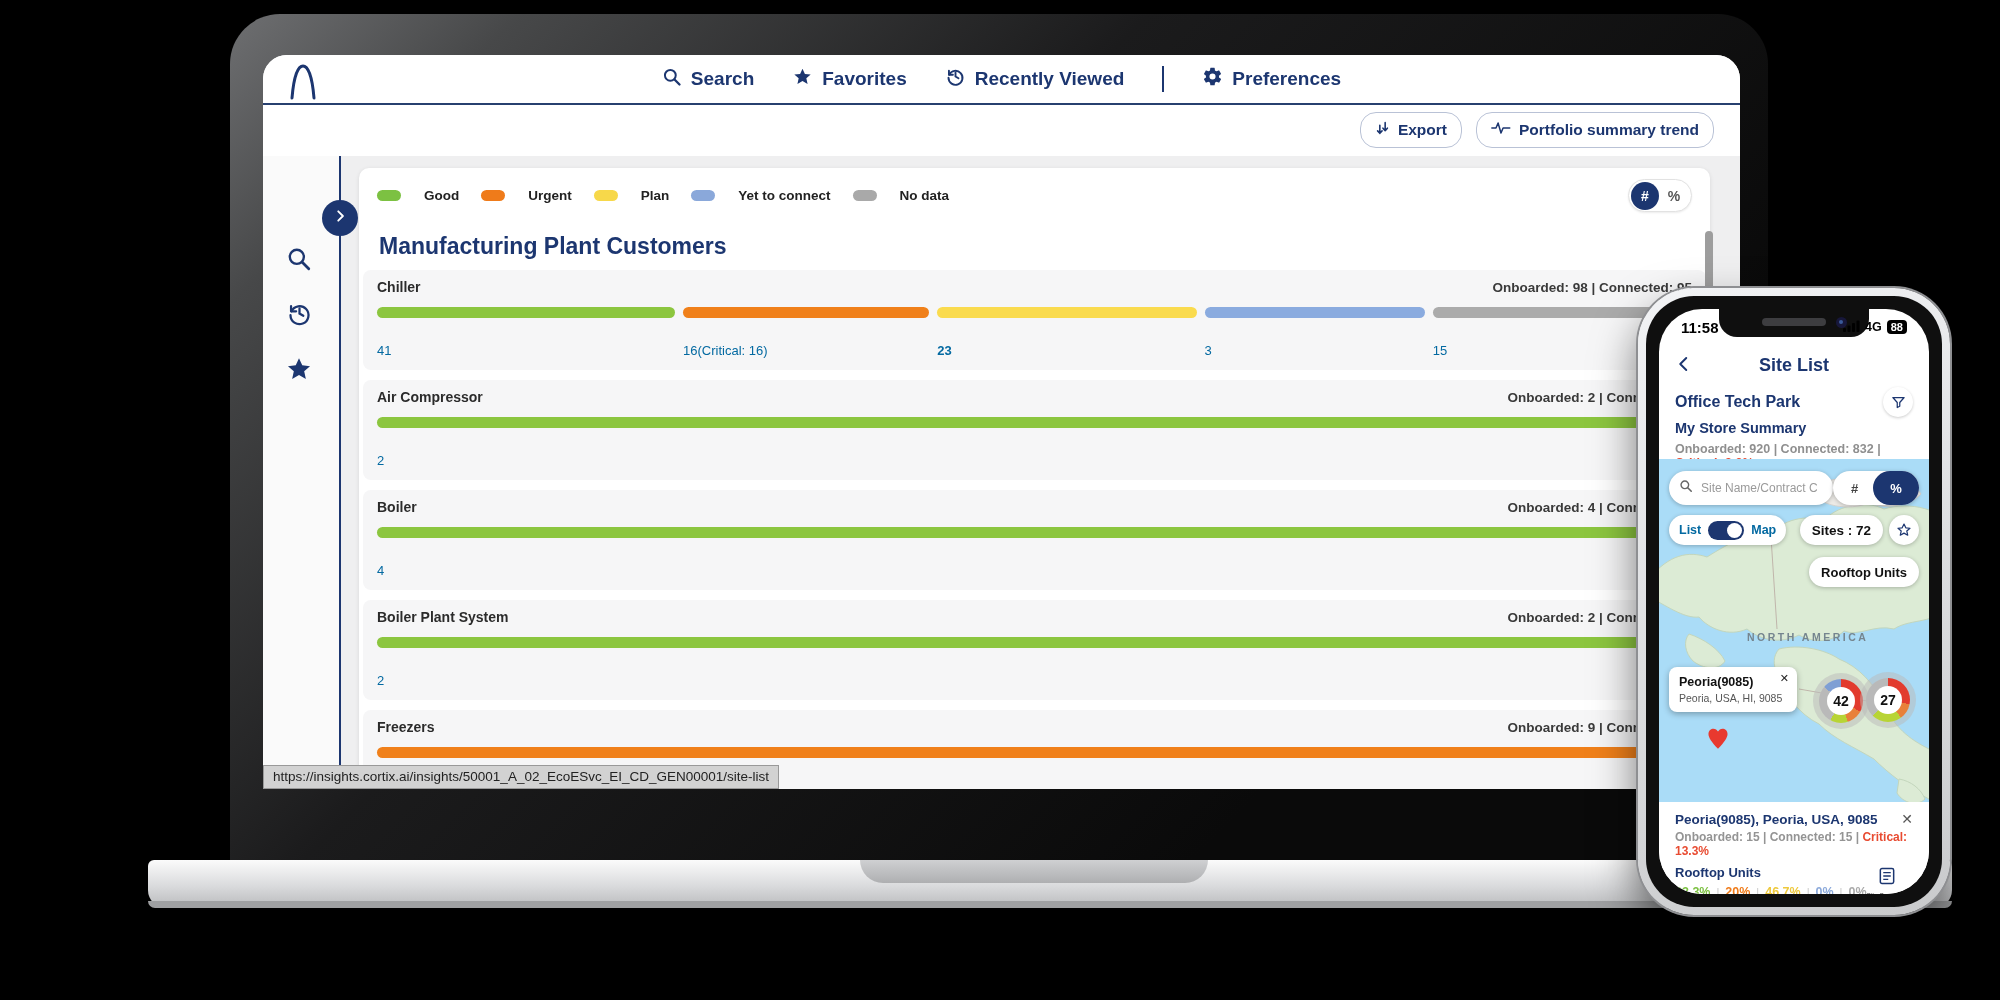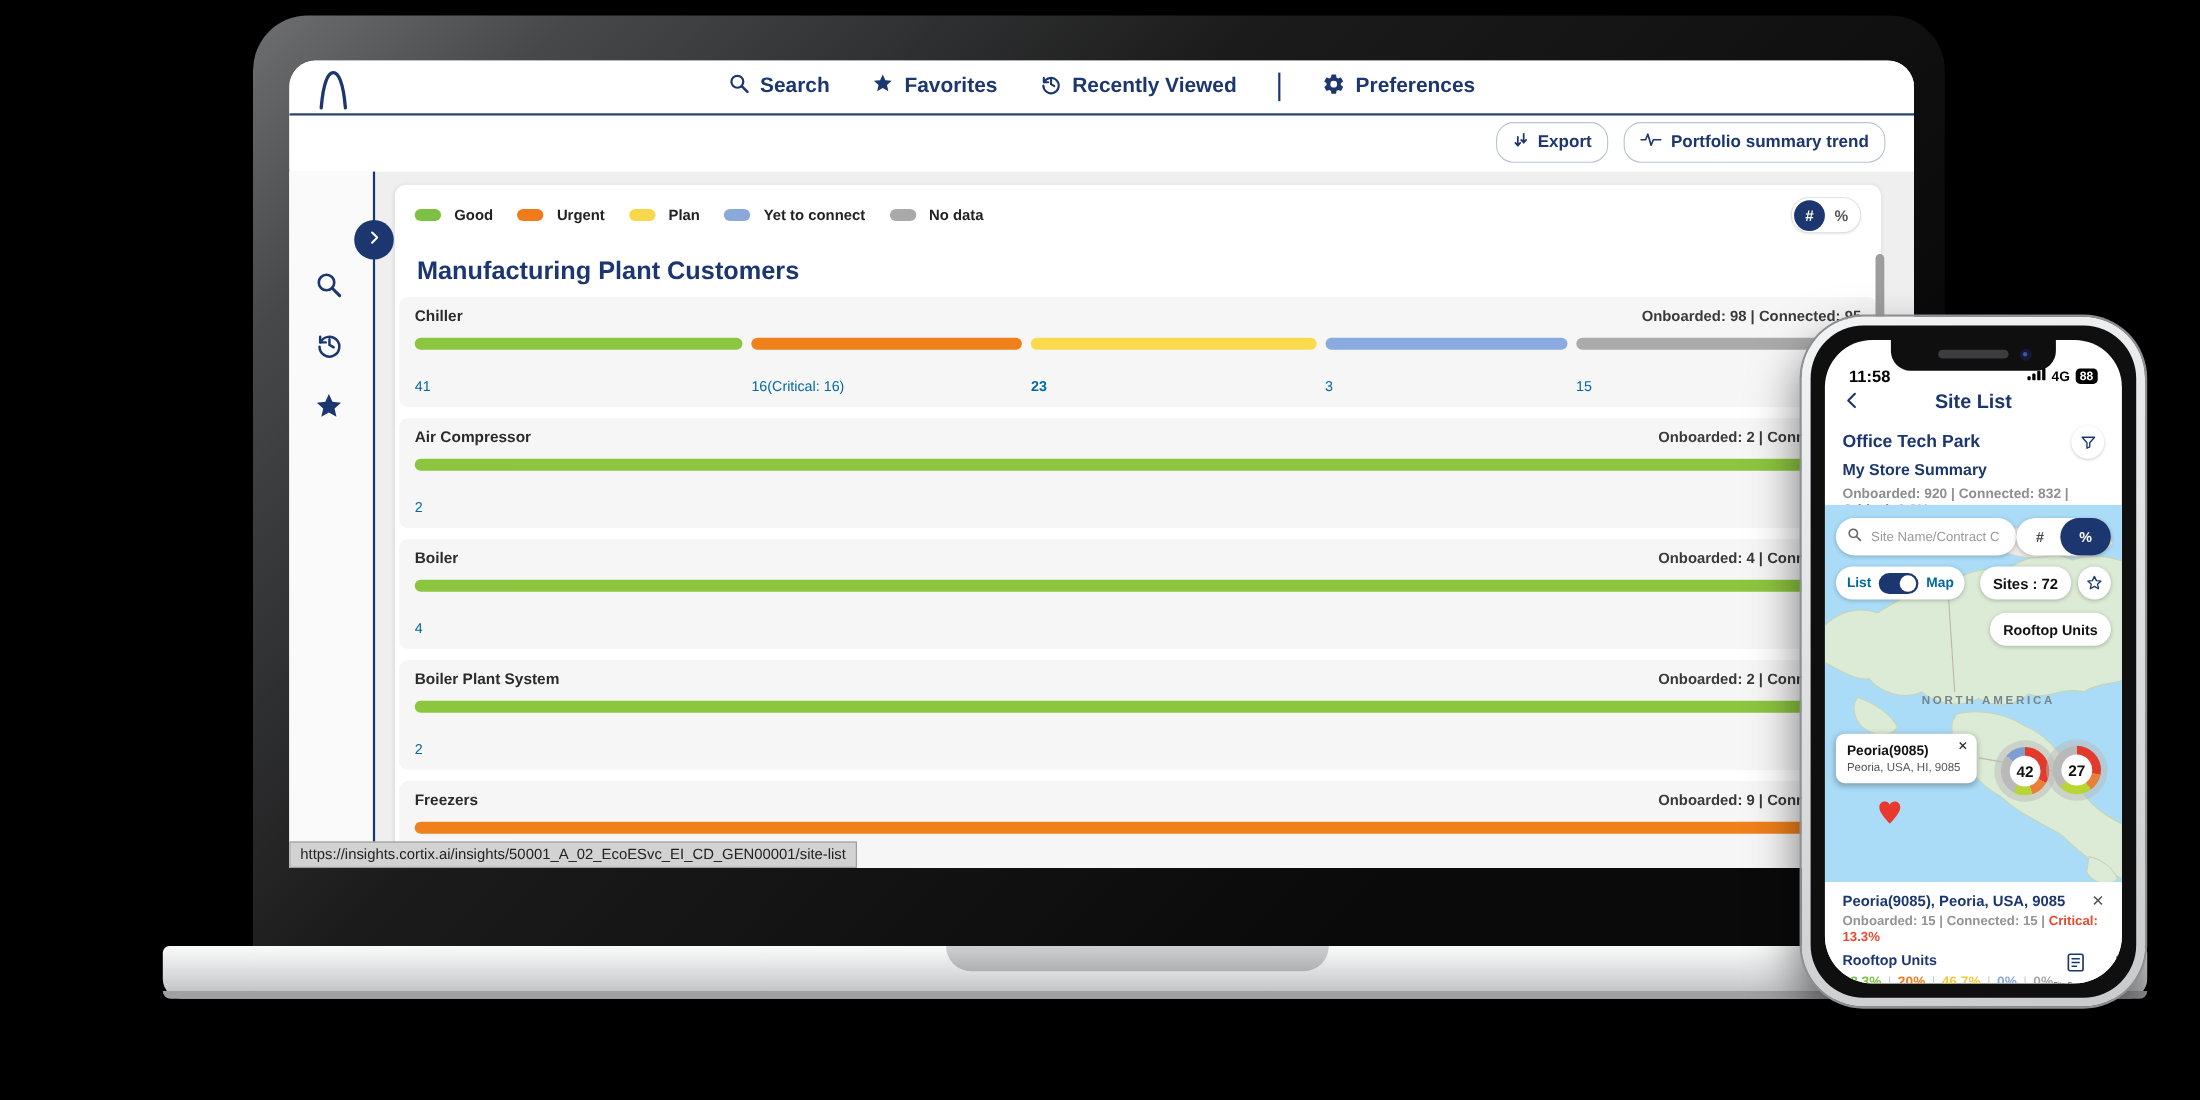--- a/index.html
+++ b/index.html
@@ -34,21 +34,21 @@
   .content{position:absolute;left:0;right:0;top:101px;bottom:0;background:#efeff0;}
   .sidebar{position:absolute;left:0;top:0;bottom:0;width:78px;background:#fafafa;}
   .sideline{position:absolute;left:76px;top:0;bottom:0;width:2px;background:#1c3670;}
   .collapse-btn{position:absolute;left:59px;top:44px;width:36px;height:36px;border-radius:50%;
     background:#1c3670;display:grid;place-items:center;z-index:3;cursor:pointer;}
   .side-ic{position:absolute;left:21px;width:30px;height:30px;display:grid;place-items:center;cursor:pointer;}
 
   .card{position:absolute;left:96px;top:12px;right:30px;height:720px;background:#fff;border-radius:10px;
     box-shadow:0 1px 4px rgba(0,0,0,.10);overflow:hidden;}
   .legend-row{display:flex;align-items:center;gap:22px;padding:11px 18px 9px;}
-  .lg{display:flex;align-items:center;gap:12px;font-size:13.5px;font-weight:700;color:#222;}
+  .lg{display:flex;align-items:center;gap:23px;font-size:13.5px;font-weight:700;color:#222;}
   .pill{width:24px;height:11px;border-radius:6px;}
   .unit-toggle{margin-left:auto;display:flex;align-items:center;border:1px solid #e2e2e2;border-radius:17px;
     height:33px;padding:2px;background:#fff;box-shadow:0 1px 2px rgba(0,0,0,.08);cursor:pointer;}
   .ut-sel{width:28px;height:28px;border-radius:50%;background:#1c3670;color:#fff;display:grid;place-items:center;font-size:14px;font-weight:700;}
   .ut-un{width:30px;text-align:center;color:#555;font-size:14px;font-weight:700;}
   .board-title{color:#1c3670;font-size:23px;font-weight:700;margin:12px 0 10px 20px;}
   .sections{padding:0 4px;}
   .section{background:#f6f6f7;border-radius:8px;margin-bottom:10px;padding:9px 14px 12px;}
   .sec-head{display:flex;justify-content:space-between;align-items:center;}
   .sec-name{font-size:14px;font-weight:700;color:#2b2b2b;}
@@ -63,21 +63,21 @@
 
   
   .phone{position:absolute;left:1638px;top:288px;width:312px;height:627px;border-radius:56px;
     background:linear-gradient(160deg,#f2f3f5,#c9cacc);box-shadow:0 0 0 2px #8e8f92,0 22px 45px rgba(0,0,0,.55);z-index:10;}
   .phone-bezel{position:absolute;inset:8px;border-radius:48px;background:#0f0f0f;}
   .phone-screen{position:absolute;inset:13px;border-radius:43px;background:#fff;overflow:hidden;}
   .notch{position:absolute;left:50%;transform:translateX(-50%);top:0;width:150px;height:28px;background:#0f0f0f;border-radius:0 0 18px 18px;z-index:6;}
   .speaker{position:absolute;left:50%;transform:translateX(-50%);top:9px;width:64px;height:8px;background:#3d3d40;border-radius:4px;}
   .cam{position:absolute;right:26px;top:8px;width:11px;height:11px;border-radius:50%;background:#17173a;}
   .cam::after{content:"";position:absolute;left:3px;top:3px;width:4px;height:4px;border-radius:50%;background:#3a5a9a;}
-  .p-status{position:absolute;top:24px;left:0;right:0;display:flex;justify-content:space-between;align-items:center;padding:0 22px;z-index:7;}
+  .p-status{position:absolute;top:9px;left:0;right:0;display:flex;justify-content:space-between;align-items:center;padding:0 22px;z-index:7;}
   .p-time{font-size:15px;font-weight:700;color:#000;}
   .p-sright{display:flex;align-items:center;gap:5px;}
   .p-net{font-size:12.5px;font-weight:700;color:#000;}
   .p-batt{background:#000;color:#fff;font-size:11px;font-weight:700;border-radius:4px;padding:1px 4px;}
   .p-header{position:absolute;top:40px;left:0;right:0;height:34px;}
   .p-title{position:absolute;left:0;right:0;top:6px;text-align:center;font-size:18px;font-weight:700;color:#1c3670;}
   .p-back{position:absolute;left:16px;top:6px;cursor:pointer;}
   .p-summary{position:absolute;top:78px;left:0;right:0;padding:0 16px;}
   .ps-r1{display:flex;justify-content:space-between;align-items:center;}
   .ps-park{font-size:16px;font-weight:700;color:#1c3670;}

